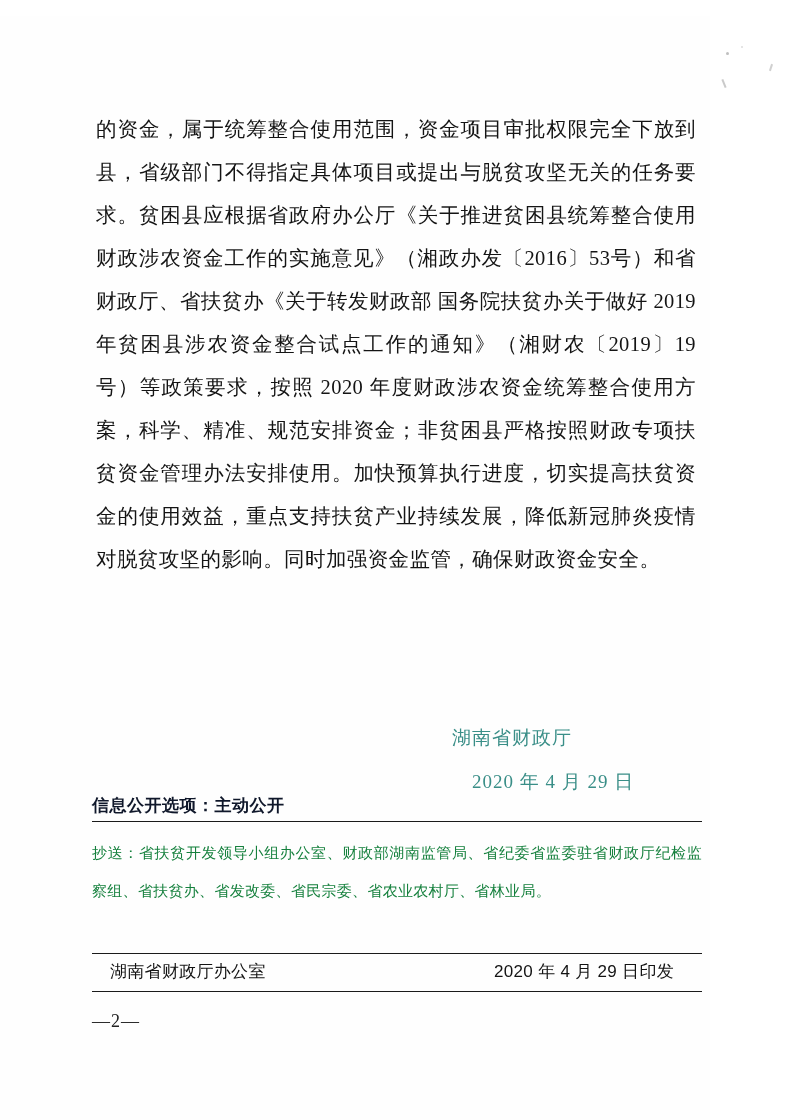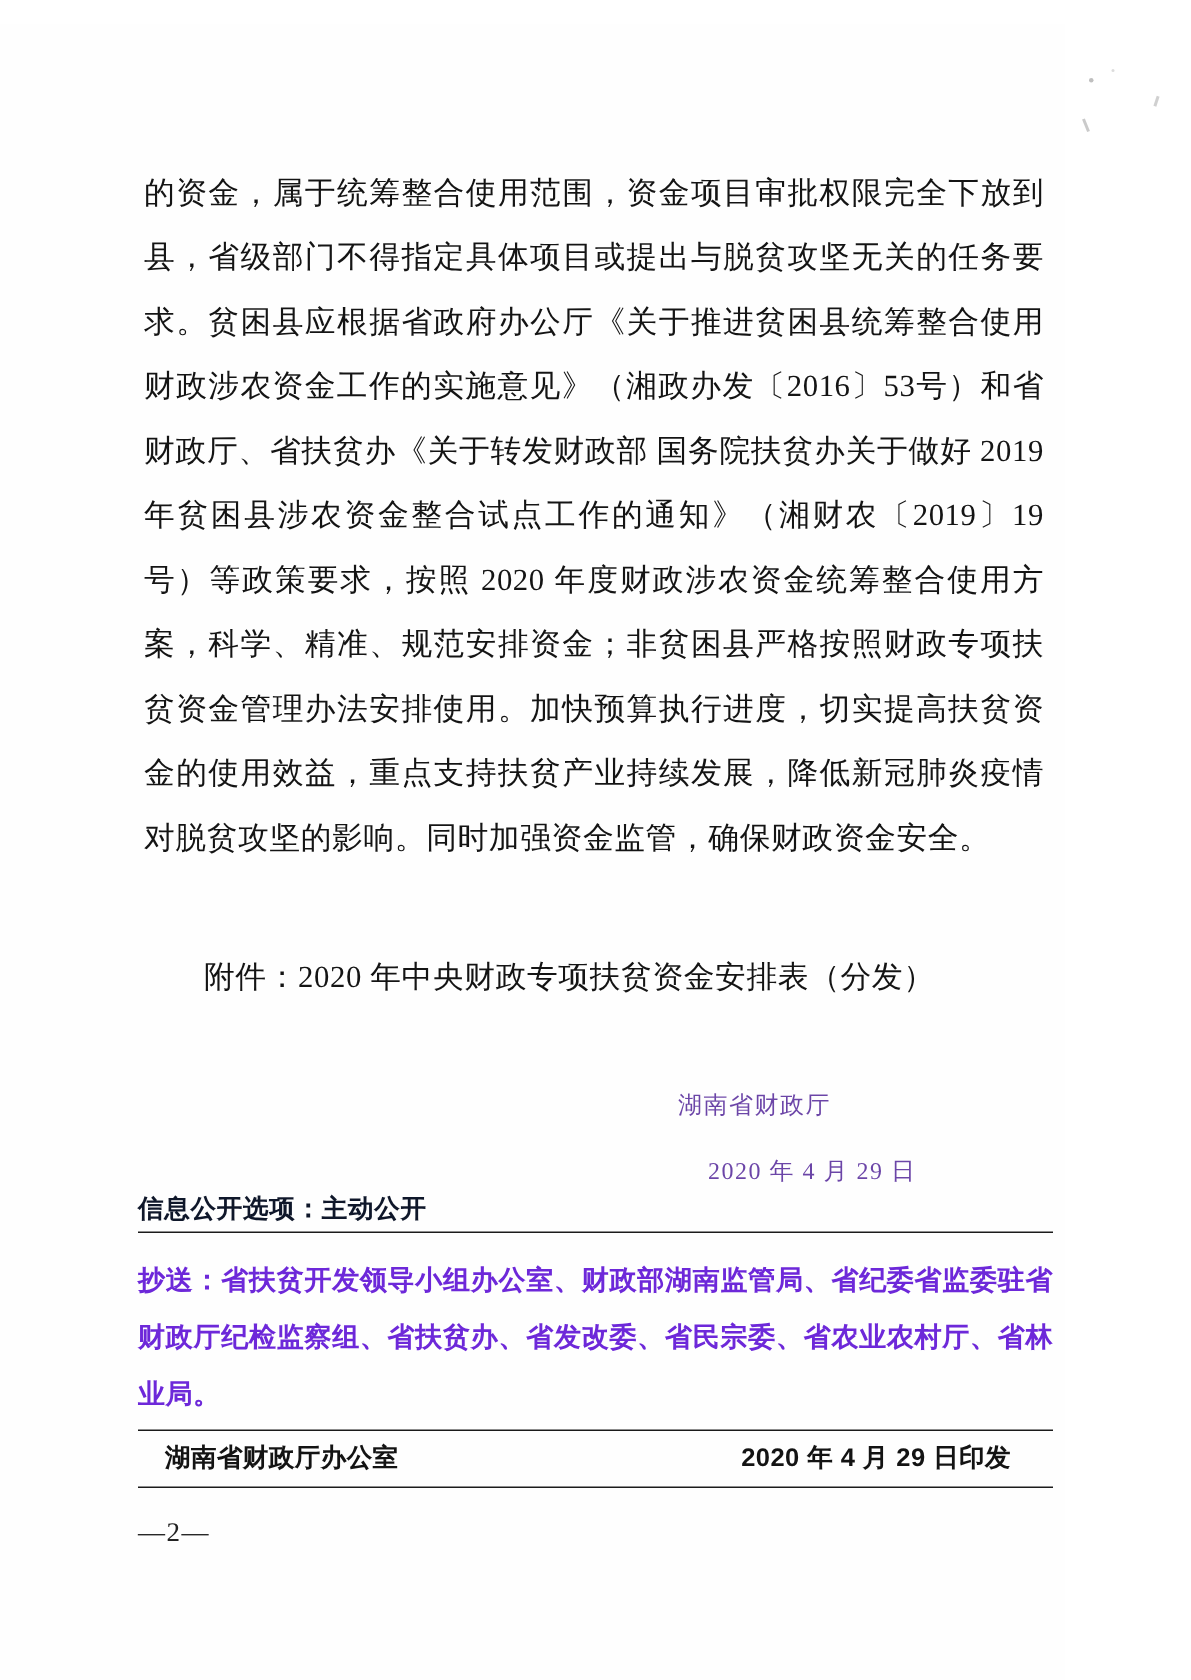--- a/index.html
+++ b/index.html
@@ -60,23 +60,23 @@
     line-height: 32px;
     letter-spacing: .4px;
     color: #141414;
   }
 
   .signature {
     position: absolute;
     left: 452px;
     top: 700px;
     width: 240px;
-    font-size: 16px;
+    font-size: 19px;
     line-height: 44px;
-    color: #4c1d95;
+    color: #0f766e;
     opacity: .82;
     letter-spacing: 1px;
   }
   .signature .org { display: block; }
   .signature .date { display: block; margin-left: 20px; }
 
   .disclosure {
     position: absolute;
     left: 92px;
     top: 778px;
@@ -89,25 +89,25 @@
     color: #0f172a;
     letter-spacing: .5px;
   }
 
   .cc {
     position: absolute;
     left: 92px;
     top: 818px;
     width: 610px;
     font-family: "Liberation Sans", sans-serif;
-    font-size: 18px;
-    font-weight: bold;
+    font-size: 15px;
+    font-weight: normal;
     line-height: 38px;
     letter-spacing: .3px;
-    color: #6d28d9;
+    color: #15803d;
     text-align: justify;
     text-justify: inter-ideograph;
   }
 
   .footer-rule {
     position: absolute;
     left: 92px;
     top: 937px;
     width: 610px;
     border-top: 1.5px solid #1b1b1b;
@@ -115,21 +115,21 @@
   .footer {
     position: absolute;
     left: 92px;
     top: 944px;
     width: 610px;
     display: flex;
     justify-content: space-between;
     align-items: baseline;
     font-family: "Liberation Sans", sans-serif;
     font-size: 17px;
-    font-weight: bold;
+    font-weight: normal;
     color: #131313;
     letter-spacing: .3px;
   }
   .footer .left { padding-left: 18px; }
   .footer .right { padding-right: 28px; }
   .footer-rule2 {
     position: absolute;
     left: 92px;
     top: 975px;
     width: 610px;
@@ -155,21 +155,20 @@
 
   <span class="speck s1"></span>
   <span class="speck s2"></span>
   <span class="speck s3"></span>
   <span class="speck s4"></span>
 
   <div class="body-text">
     <p>的资金，属于统筹整合使用范围，资金项目审批权限完全下放到县，省级部门不得指定具体项目或提出与脱贫攻坚无关的任务要求。贫困县应根据省政府办公厅《关于推进贫困县统筹整合使用财政涉农资金工作的实施意见》（湘政办发〔2016〕53号）和省财政厅、省扶贫办《关于转发财政部 国务院扶贫办关于做好 2019 年贫困县涉农资金整合试点工作的通知》（湘财农〔2019〕19 号）等政策要求，按照 2020 年度财政涉农资金统筹整合使用方案，科学、精准、规范安排资金；非贫困县严格按照财政专项扶贫资金管理办法安排使用。加快预算执行进度，切实提高扶贫资金的使用效益，重点支持扶贫产业持续发展，降低新冠肺炎疫情对脱贫攻坚的影响。同时加强资金监管，确保财政资金安全。</p>
   </div>
 
-  <div class="attachment">附件：2020 年中央财政专项扶贫资金安排表（分发）</div>
 
   <div class="signature">
     <span class="org">湖南省财政厅</span>
     <span class="date">2020 年 4 月 29 日</span>
   </div>
 
   <div class="disclosure">
     <span>信息公开选项：</span><span>主动公开</span>
   </div>
 

